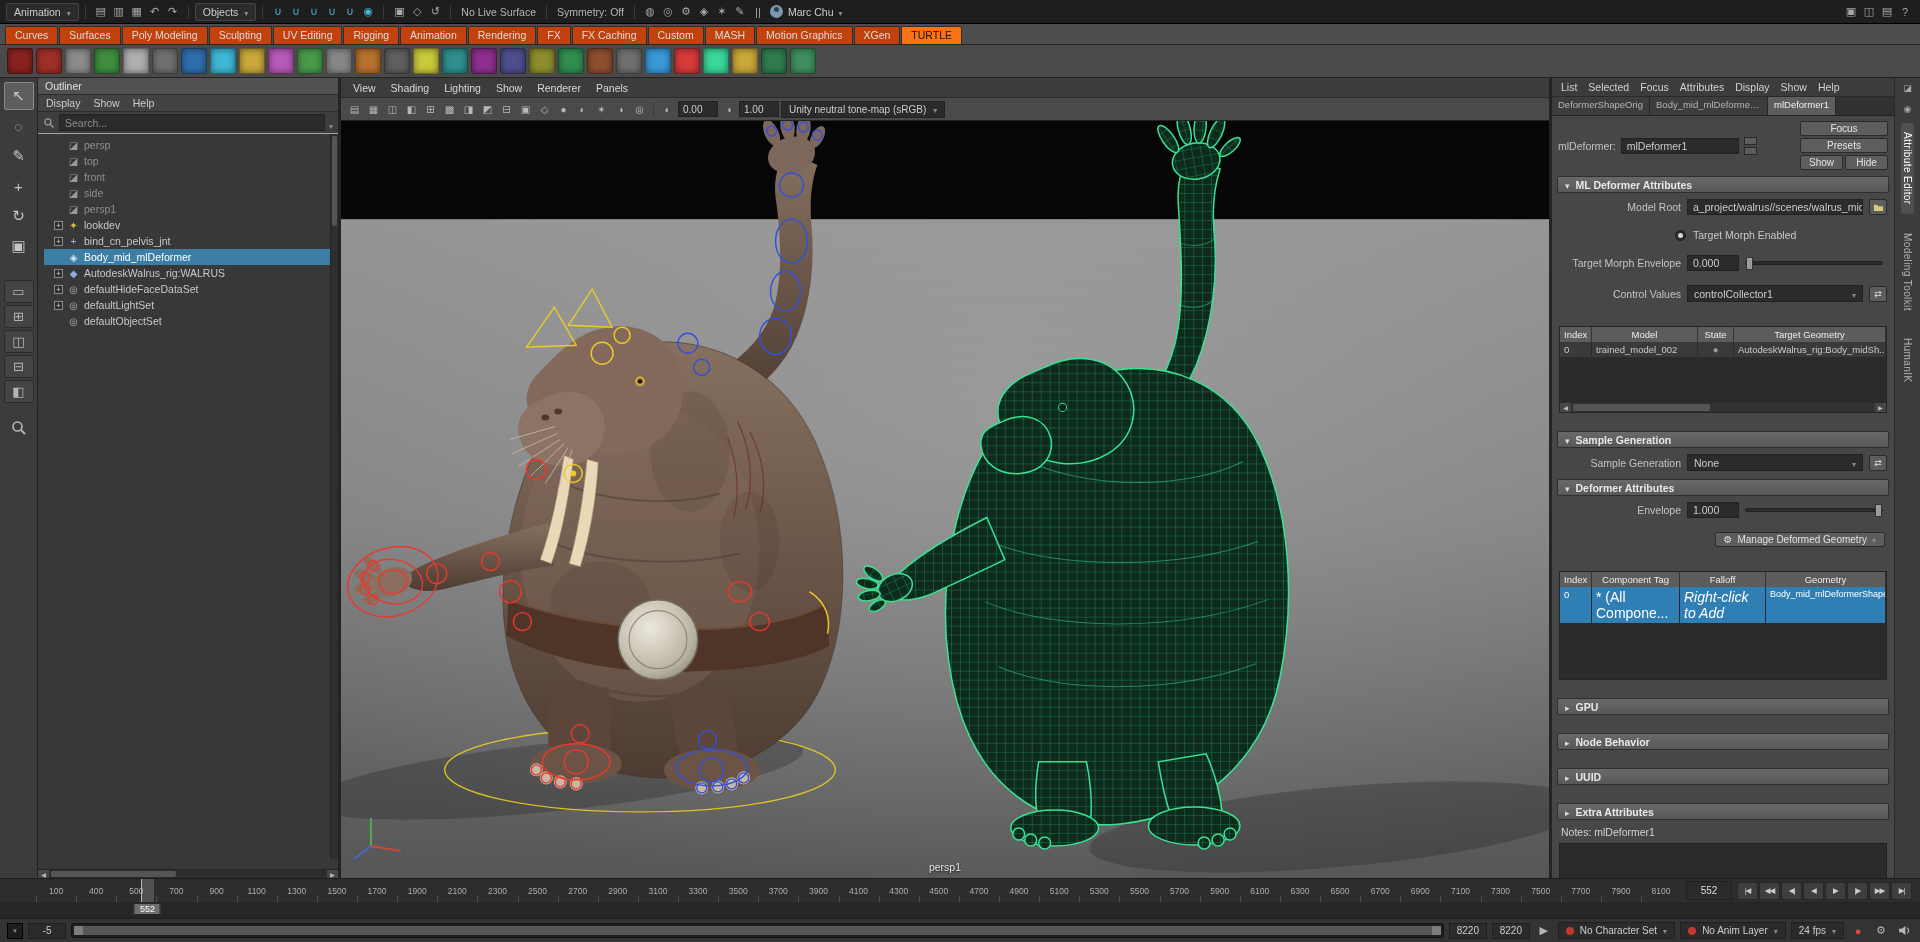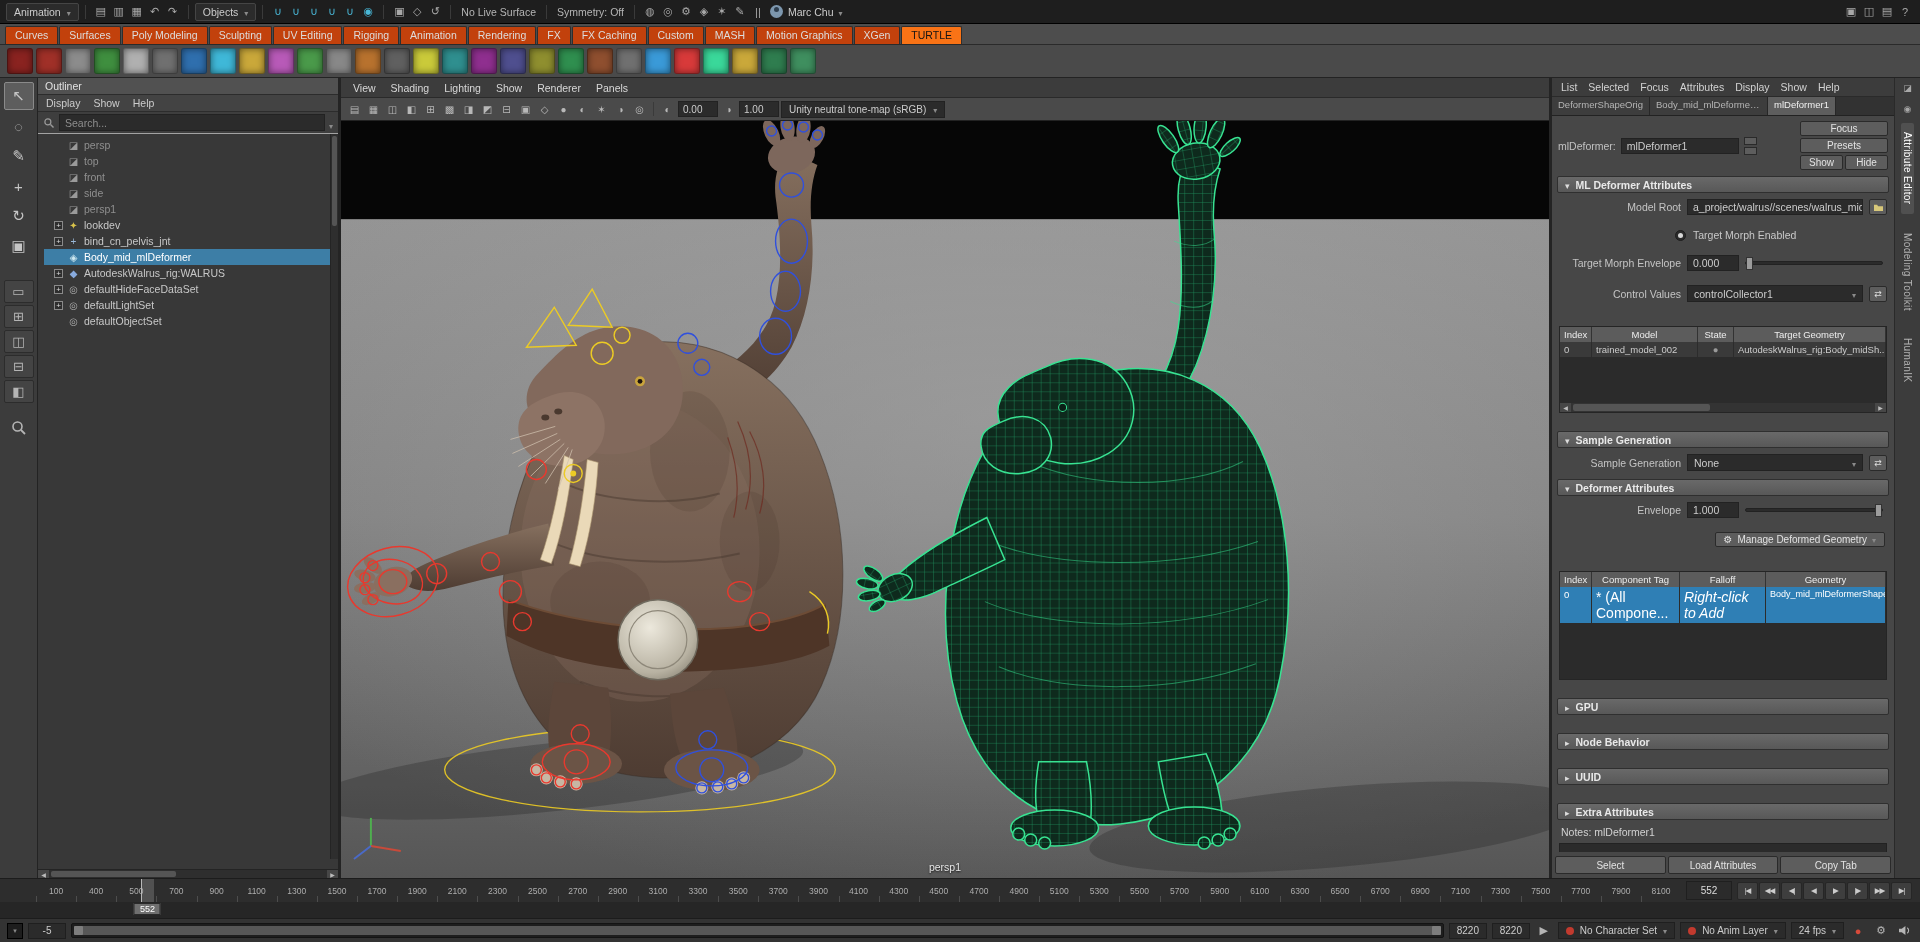--- a/index.html
+++ b/index.html
@@ -914,32 +914,20 @@
             <div class="section-header">
               <span class="arr-r"></span>
               <span>Extra Attributes</span>
             </div>
           </div>
 
         <div class="notes-label">Notes: mlDeformer1</div>
         <div class="notes-box"></div>
       </div>
 
-      <div class="ae-footer">
-
-      <div class="ae-btn">
-            <span>Select</span>
-          </div>
-          <div class="ae-btn">
-            <span>Load Attributes</span>
-          </div>
-          <div class="ae-btn">
-            <span>Copy Tab</span>
-          </div>
-        </div>
     </div>
 
     <div class="right-strip">
       <div class="strip-icon">◪</div>
       <div class="strip-icon">◉</div>
       <div style="display:flex;flex-direction:column;gap:10px;align-items:center">
 
       <div class="vtab active"><span>Attribute Editor</span></div>
           <div class="vtab"><span>Modeling Toolkit</span></div>
           <div class="vtab"><span>HumanIK</span></div>

